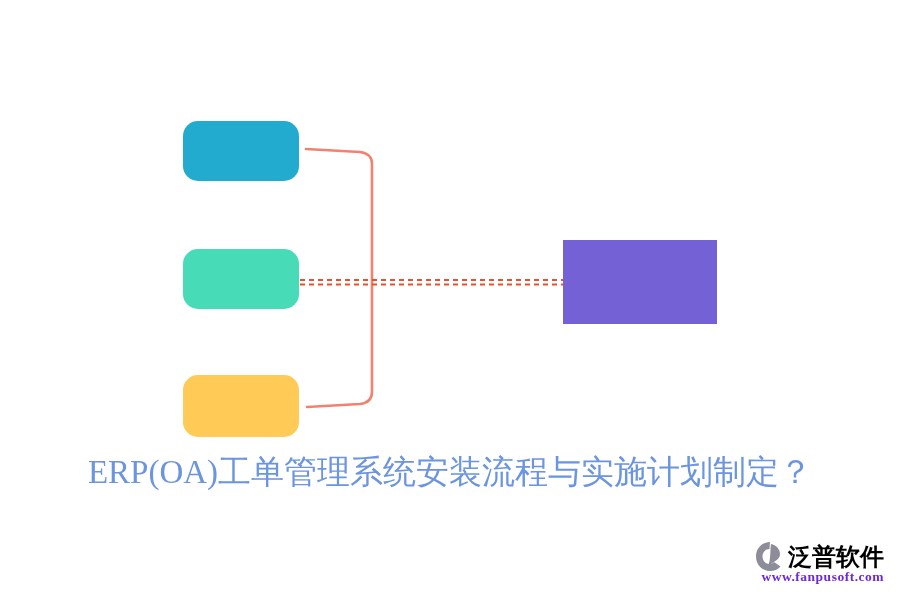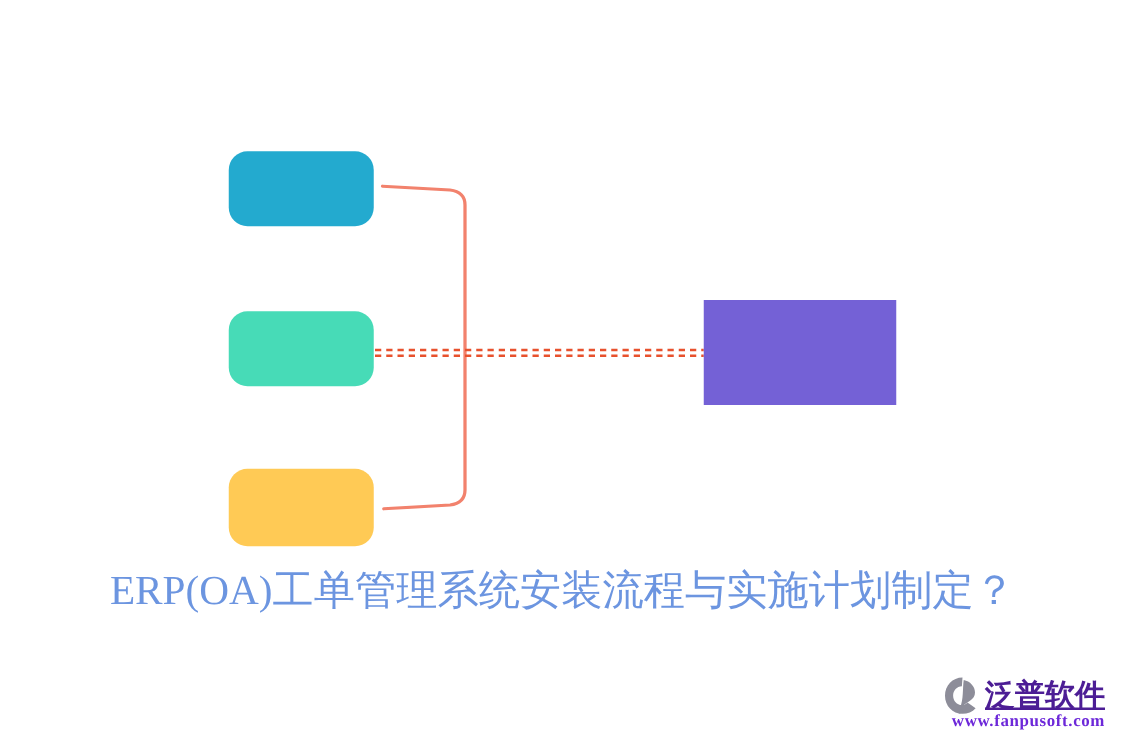--- a/index.html
+++ b/index.html
@@ -73,18 +73,18 @@
     <div class="watermark-row">
       <span class="logo-mark">
         <svg width="32" height="34" viewBox="0 0 32 34">
           <g id="logo-shape">
             <path d="M16,2 C8,2 2,8.5 2,16.5 C2,24.5 8,31 16,31 C20,31 24,29.5 26.5,26.5 L20,22 C18.5,23.5 17,24 15.5,24 C11.5,24 8.5,20.5 8.5,16.5 C8.5,12.5 11.5,9 15.5,9 Z" fill="#8D8D99"></path>
             <path d="M17,4 C22,5 26,9 26,14 C26,17 24.5,19 22,20.5 L14,26 C17,20 16,10 17,4 Z" fill="#8D8D99"></path>
             <path d="M15,27 L13,31 L17,30 Z" fill="#8D8D99"></path>
           </g>
         </svg>
       </span>
-      <span class="watermark-brand" id="brand-el" style="color: #4c1d95; text-decoration: underline;">泛普软件</span>
+      <span class="watermark-brand" id="brand-el" style="color: #000000;">泛普软件</span>
     </div>
     <div class="watermark-url" id="url-el" style="color: #6d28d9;">www.fanpusoft.com</div>
   </div>
 
 </div>
 
 </body></html>

